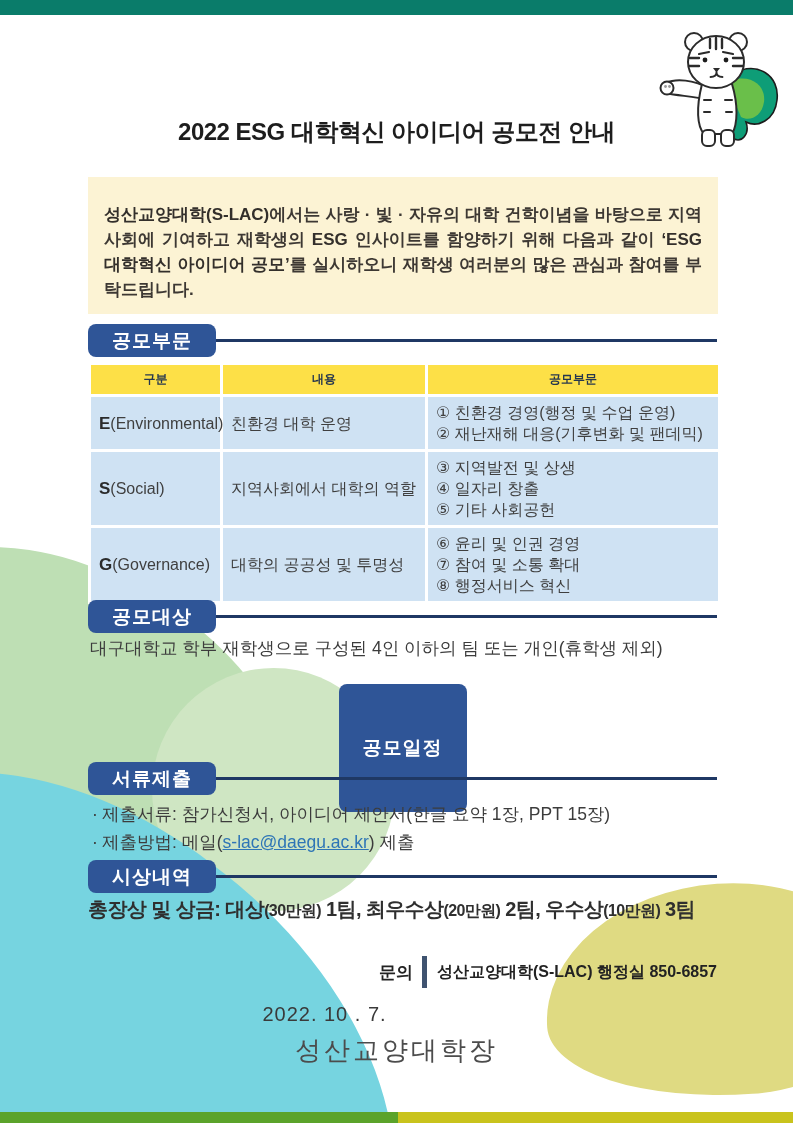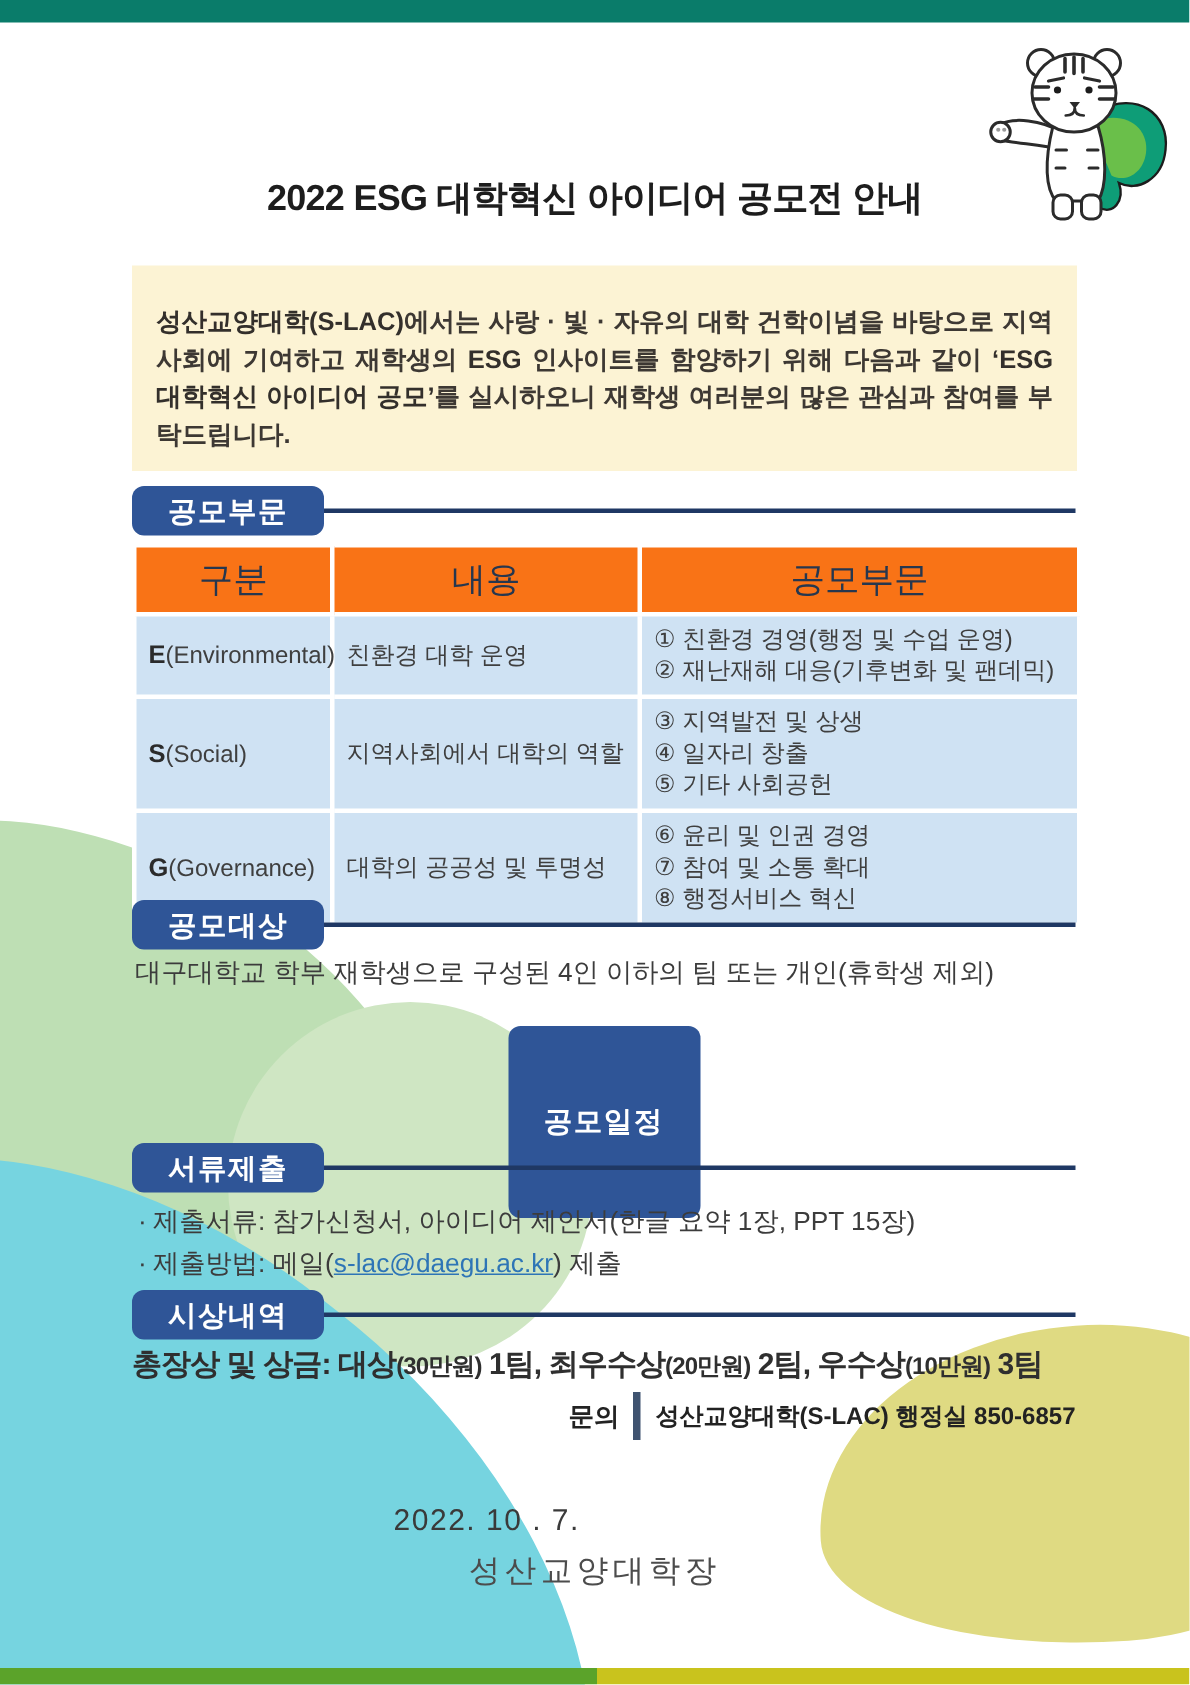--- a/index.html
+++ b/index.html
@@ -32,47 +32,47 @@
   .rule{flex:1;height:3px;background:#1f3864;}
 
   .sec-bumun{top:324px;}
   .sec-daesang{top:600px;}
   .sec-iljeong{top:684px;flex-direction:column;}
   .sec-seoryu{top:762px;}
   .sec-sisang{top:860px;}
 
   table.contest{position:absolute;left:88px;top:362px;width:630px;border-collapse:collapse;table-layout:fixed;}
   table.contest th,table.contest td{border:3px solid #ffffff;}
-  table.contest th{background:#f97316;color:#26374f;font-size:23px;font-weight:400;padding:6px 2px;}
+  table.contest th{background:#fde047;color:#26374f;font-size:12px;font-weight:700;padding:6px 2px;}
   table.contest td{background:#cfe2f3;color:#3f3f3f;font-size:16px;line-height:21px;padding:5px 8px;vertical-align:middle;}
   td.c-key{padding-left:9px;font-size:13.5px;}
   td.c-key .k{font-weight:800;font-size:17px;color:#2b2b2b;}
   td.c-content{font-size:16.5px;}
   td.c-items{padding-left:16px;}
   .col1{width:132px;} .col2{width:205px;} .col3{width:293px;}
 
   .body-line{position:absolute;left:90px;font-size:17.5px;color:#3c3c3c;white-space:nowrap;}
   .eligibility{top:636px;}
   .bullets{position:absolute;left:88px;font-size:17.5px;color:#3c3c3c;line-height:28px;white-space:nowrap;}
   .bullets .dot{display:inline-block;width:14px;text-align:center;color:#3c3c3c;}
   .list-iljeong{top:707px;}
   .list-seoryu{top:800px;}
   a.email{color:#2e75b6;text-decoration:underline;}
 
   .awards{position:absolute;left:88px;top:896px;width:640px;font-size:20px;font-weight:600;color:#2f2f2f;
     white-space:nowrap;letter-spacing:-0.6px;}
   .awards .sm{font-size:16px;font-weight:600;}
 
-  .contact{position:absolute;right:76px;top:928px;display:flex;align-items:center;white-space:nowrap;}
+  .contact{position:absolute;right:76px;top:956px;display:flex;align-items:center;white-space:nowrap;}
   .contact .label{font-size:17px;font-weight:800;color:#222222;}
   .contact .divider{width:5px;height:32px;background:#3f5370;margin:0 10px 0 9px;}
   .contact .text{font-size:16px;font-weight:800;color:#222222;}
 
   .date-line{position:absolute;left:0;top:1003px;width:649px;text-align:center;font-size:20px;color:#3a3a3a;letter-spacing:1px;}
-  .signature{position:absolute;left:0;top:1033px;width:793px;text-align:center;font-size:21px;color:#4c4c4c;
+  .signature{position:absolute;left:0;top:1033px;width:793px;text-align:center;font-size:26px;color:#4c4c4c;
     font-family:"Liberation Serif","DejaVu Serif",serif;letter-spacing:3px;}
 </style>
 </head>
 <body>
 
 <div class="page">
 
   <div class="blob blob-green"></div>
   <div class="blob blob-green-light"></div>
   <div class="blob blob-teal"></div>

